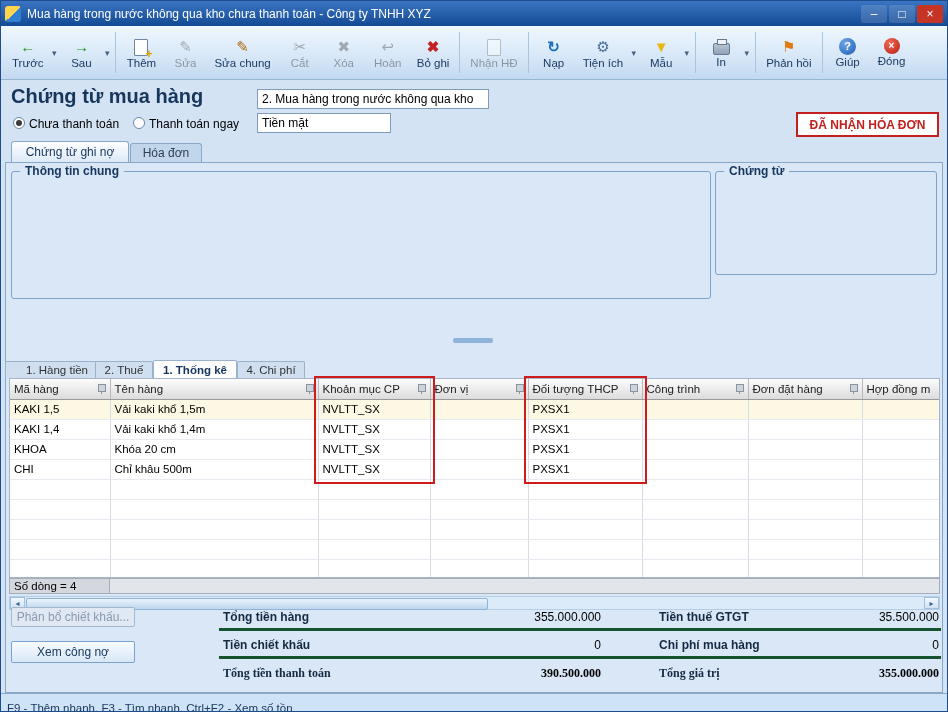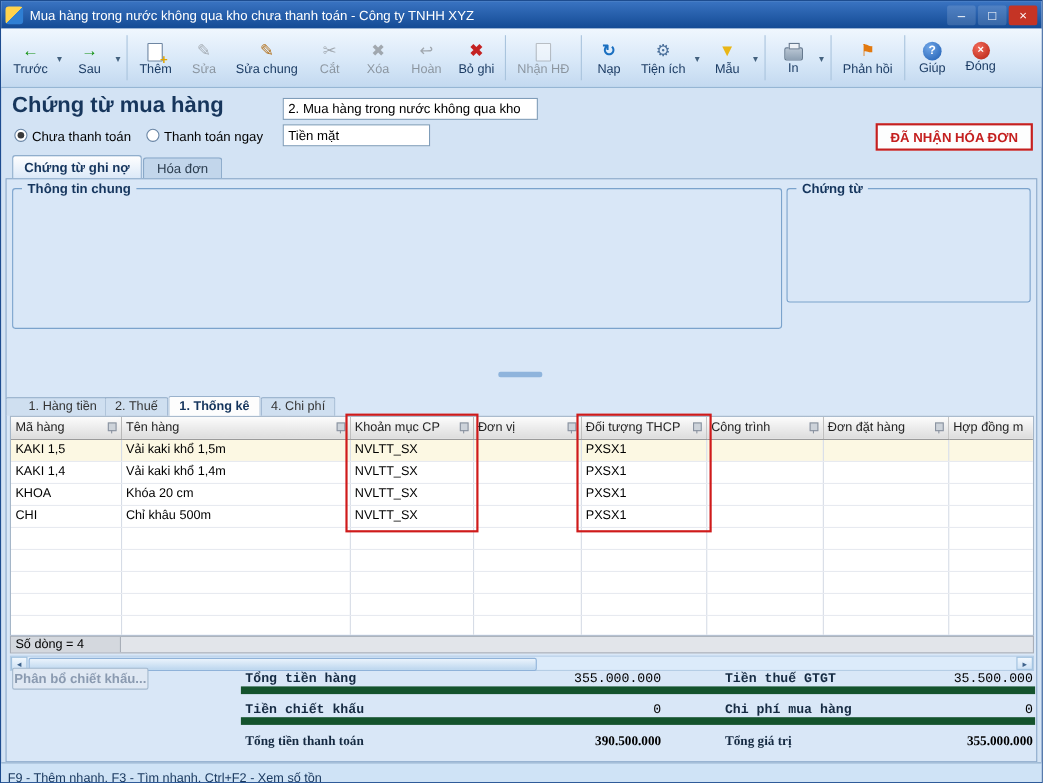--- a/index.html
+++ b/index.html
@@ -33,21 +33,21 @@
   
   .page-title{position:absolute;left:10px;top:84px;font-size:20px;font-weight:bold;color:#17365c;}
   .input{position:absolute;background:#fff;border:1px solid #7f9db9;font-size:12px;line-height:18px;padding:0 4px;white-space:nowrap;overflow:hidden;box-sizing:border-box;color:#000;}
   .lbl{position:absolute;font-size:12px;color:#000;white-space:nowrap;}
   .radio{position:absolute;width:12px;height:12px;border:1px solid #6a86a5;border-radius:50%;background:#fff;box-sizing:border-box;}
   .radio.checked::after{content:"";position:absolute;left:2px;top:2px;right:2px;bottom:2px;background:#3a3a3a;border-radius:50%;}
   .badge{position:absolute;left:795px;top:111px;width:143px;height:25px;border:2px solid #c42020;background:#fdfefe;color:#c42020;font-weight:bold;font-size:12px;display:flex;align-items:center;justify-content:center;box-sizing:border-box;}
 
   
   .mtab{position:absolute;height:21px;font-size:12px;display:flex;align-items:center;justify-content:center;border:1px solid #89a8c8;border-bottom:none;border-radius:3px 3px 0 0;box-sizing:border-box;}
-  .mtab.active{background:linear-gradient(#fefefe,#dce9f8);font-weight:bold;color:#15355d;z-index:3;}
+  .mtab.active{background:linear-gradient(#fefefe,#dce9f8);font-weight:normal;color:#15355d;z-index:3;}
   .mtab.inactive{background:#c2d6eb;color:#2c3e50;}
   .panel{position:absolute;left:4px;top:161px;width:938px;height:531px;background:#d9e7f7;border:1px solid #89a8c8;box-sizing:border-box;z-index:1;}
 
   .group{position:absolute;border:1px solid #7ba3cc;border-radius:3px;box-sizing:border-box;z-index:2;}
   .group-legend{position:absolute;top:-8px;left:8px;background:#d9e7f7;padding:0 5px;font-weight:bold;font-size:12px;color:#15355d;white-space:nowrap;}
   .link{color:#1646c8;text-decoration:underline;font-size:12px;cursor:pointer;}
   .linkmore{color:#1646c8;font-size:12px;margin-left:3px;}
   .small-btn{position:absolute;background:linear-gradient(#fdfefe,#d7e6f5);border:1px solid #7ba3cc;display:flex;align-items:center;justify-content:center;box-sizing:border-box;}
   .ic-mag{width:7px;height:7px;border:2px solid #2a5d9e;border-radius:50%;position:relative;display:inline-block;}
   .ic-mag::after{content:"";position:absolute;width:6px;height:2px;background:#2a5d9e;right:-5px;bottom:-2px;transform:rotate(40deg);}
@@ -69,27 +69,27 @@
   .tfoot{position:absolute;left:8px;top:577px;width:931px;height:16px;background:#e2e5ea;border:1px solid #a8aeb8;display:flex;align-items:center;font-size:11.5px;box-sizing:border-box;z-index:2;}
   .tfoot .cnt{width:100px;height:100%;display:flex;align-items:center;padding-left:4px;background:#d4d8de;border-right:1px solid #a8aeb8;box-sizing:border-box;}
 
   
   .hscroll{position:absolute;left:8px;top:595px;width:931px;height:14px;background:#dcebfa;border:1px solid #b5cde5;box-sizing:border-box;z-index:2;}
   .sarrow{position:absolute;top:0;width:15px;height:100%;background:linear-gradient(#f2f8fe,#cfe2f5);border:1px solid #9fc0de;box-sizing:border-box;font-size:8px;color:#3f638c;display:flex;align-items:center;justify-content:center;}
   .sthumb{position:absolute;left:16px;top:1px;width:460px;height:10px;background:linear-gradient(#eaf3fc,#bcd6ee);border:1px solid #8fb2d9;border-radius:2px;}
 
   
   .sumrow{position:absolute;left:218px;width:722px;height:26px;box-sizing:border-box;z-index:2;}
-  .sumrow.bordered{border-bottom:7px solid #14532d;font-family:Liberation Mono, monospace;}
+  .sumrow.bordered{border-bottom:3px solid #14532d;}
   .slabel{position:absolute;top:5px;font-size:12px;font-weight:bold;color:#152a42;white-space:nowrap;}
   .svalue{position:absolute;top:5px;font-size:12px;color:#000;text-align:right;white-space:nowrap;}
   .svalue.mid{left:230px;width:152px;}
   .svalue.rgt{right:2px;width:150px;}
   .sumrow.total .slabel,.sumrow.total .svalue{font-weight:bold;font-family:Liberation Serif, serif;}
-  .btn{position:absolute;display:flex;align-items:center;justify-content:center;font-size:12px;border:1px solid #7ba3cc;background:linear-gradient(#f7fbff,#d8e7f6);color:#1b3a60;border-radius:2px;box-sizing:border-box;z-index:2;font-weight:bold;}
+  .btn{position:absolute;display:flex;align-items:center;justify-content:center;font-size:12px;border:1px solid #7ba3cc;background:linear-gradient(#f7fbff,#d8e7f6);color:#1b3a60;border-radius:2px;box-sizing:border-box;z-index:2;}
   .btn.disabled{color:#8a9ab0;background:#dfe8f3;border-color:#a3b8cd;}
 
   
   .anno{position:absolute;border:2px solid #cf1b1b;z-index:6;pointer-events:none;}
 
   
   .statusbar{position:absolute;left:0;top:692px;width:100%;height:29px;background:#cfe3f6;border-top:1px solid #8aa8c8;display:flex;align-items:center;padding-left:6px;font-size:11.5px;color:#1b3a60;box-sizing:border-box;}
 </style>
 </head>
 <body>
@@ -375,20 +375,21 @@
   <div class="hscroll">
     <span class="sarrow" style="left:0">◂</span>
     <span class="sthumb"></span>
     <span class="sarrow" style="right:0">▸</span>
   </div>
 
   <div class="anno" style="left:313px;top:375px;width:117px;height:104px"></div>
   <div class="anno" style="left:523px;top:375px;width:119px;height:104px"></div>
 
   <div class="btn disabled" style="left:10px;top:606px;width:124px;height:20px">Phân bổ chiết khấu...</div>
+  <div class="btn" style="left:10px;top:640px;width:124px;height:22px">Xem công nợ</div>
 
   <div class="sumrow bordered" style="top:604px">
     <span class="slabel" style="left:4px">Tổng tiền hàng</span>
     <span class="svalue mid">355.000.000</span>
     <span class="slabel" style="left:440px">Tiền thuế GTGT</span>
     <span class="svalue rgt">35.500.000</span>
   </div>
   <div class="sumrow bordered" style="top:632px">
     <span class="slabel" style="left:4px">Tiền chiết khấu</span>
     <span class="svalue mid">0</span>

